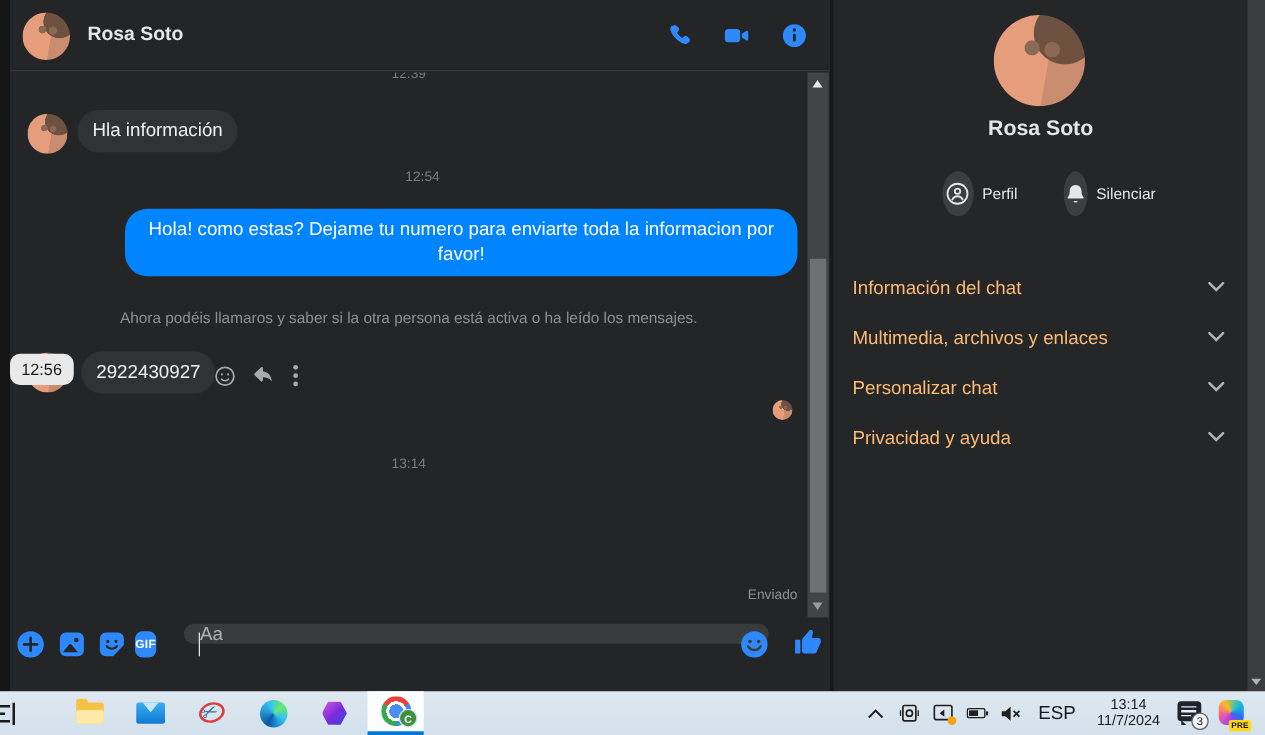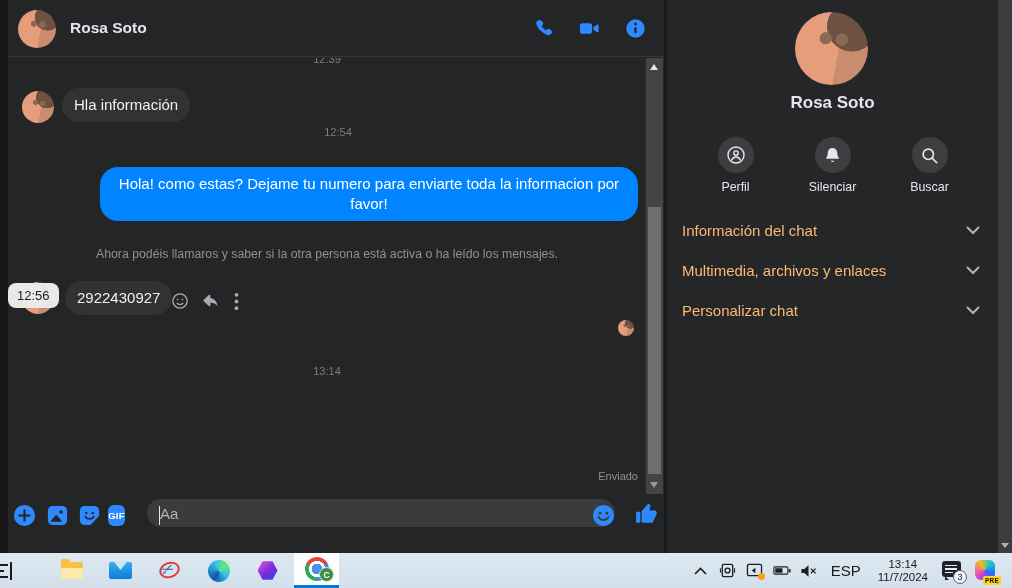--- a/index.html
+++ b/index.html
@@ -49,34 +49,34 @@
   .chat-scroll { position:absolute; left:638px; top:58px; width:17px; height:436px; background:#434445; }
   .chat-scroll .thumb { position:absolute; left:2px; top:149px; width:13px; height:267px; background:#6e6f70; }
   .tri-up { position:absolute; top:6px; left:4px; width:0; height:0;
       border-left:4.5px solid transparent; border-right:4.5px solid transparent; border-bottom:6px solid #e7e7e7; }
   .tri-dn { position:absolute; bottom:6px; left:4px; width:0; height:0;
       border-left:4.5px solid transparent; border-right:4.5px solid transparent; border-top:6px solid #9b9c9d; }
 
   
   .composer { position:absolute; left:0; top:495px; width:656px; height:50px; }
   .composer .cicon { position:absolute; top:9px; }
-  .composer-input { position:absolute; left:139px; top:4px; width:468px; height:28px; background:#3a3b3c;
+  .composer-input { position:absolute; left:139px; top:4px; width:468px; height:16px; background:#3a3b3c;
       border:none; border-radius:17px; color:#e4e6eb; font-size:15px; padding:0 40px 0 13px; outline:none; }
   .composer-input::placeholder { color:#b0b3b8; }
   .caret { position:absolute; left:151px; top:11px; width:1px; height:19px; background:#e4e6eb; }
   .gif-badge { width:17px; height:21px; background:#2e89ff; border-radius:6px; color:#fff;
       font-size:9.5px; font-weight:bold; display:flex; align-items:center; justify-content:center; letter-spacing:.3px; }
   .emoji-btn { position:absolute; left:584px; top:9px; }
   .like-btn  { position:absolute; left:626px; top:7px; }
 
   
   .side-pane .avatar.big { position:absolute; left:128px; top:12px; width:73px; height:73px; }
   .side-name { position:absolute; top:93px; width:100%; text-align:center; color:#e4e6eb; font-size:17px; font-weight:bold; }
   .side-actions { position:absolute; top:137px; left:0; width:331px; display:flex; justify-content:center; gap:37px; }
-  .side-action { display:flex; flex-direction:column; align-items:center; gap:7px; width:60px; }
+  .side-action { display:flex; flex-direction:row; align-items:center; gap:7px; width:60px; }
   .side-action .circ { width:36px; height:36px; border-radius:50%; background:#3d3e40;
       display:flex; align-items:center; justify-content:center; }
   .side-action .lbl { color:#e4e6eb; font-size:12.4px; }
   .side-sections { position:absolute; top:210px; left:0; width:331px; }
   .side-section { position:relative; height:40px; display:flex; align-items:center;
       padding:0 18px 0 15px; justify-content:space-between; cursor:pointer; }
   .side-section .lbl { color:#fdba74; font-size:15px; font-weight:normal; }
 
   
   .taskbar { position:absolute; left:0; bottom:0; width:1012px; height:35px;
@@ -161,21 +161,21 @@
         </span>
     </span>
   </div>
 
   <div class="messages">
     <div class="ts" style="top:-5px;">12:39</div>
 
     <span class="avatar msg-avatar" style="left:14px; top:33px;"></span>
     <div class="bubble in" style="left:54px; top:30px;">Hla información</div>
 
-    <div class="ts" style="top:68px;padding-left:22px;">12:54</div>
+    <div class="ts" style="top:78px;padding-left:22px;">12:54</div>
 
     <div class="bubble out" style="right:8px; top:109px;text-align:center;">Hola! como estas? Dejame tu numero para enviarte toda la informacion por favor!</div>
 
     <div class="notice" style="top:189px;">Ahora podéis llamaros y saber si la otra persona está activa o ha leído los mensajes.</div>
 
     <span class="avatar msg-avatar" style="left:14px; top:224px;"></span>
     <div class="hover-time">12:56</div>
     <div class="bubble in" style="left:57px; top:223px;">2922430927</div>
 
     <div class="react-row">
@@ -260,46 +260,43 @@
     </div>
     <div class="side-action">
       <span class="circ">
           <svg width="19" height="19" viewBox="0 0 24 24">
             <path d="M12 2.5c-3.6 0-6 2.8-6 6.4 0 3.5-1 4.9-2 6.1-.4.5 0 1.2.6 1.2h14.8c.6 0 1-.7.6-1.2-1-1.2-2-2.6-2-6.1 0-3.6-2.4-6.4-6-6.4z" fill="#e4e6eb"></path>
             <path d="M9.8 18.7a2.3 2.3 0 004.4 0z" fill="#e4e6eb"></path>
           </svg>
         </span>
       <span class="lbl">Silenciar</span>
     </div>
-    <div class="side-action">
-      <span class="circ">
-          <svg width="19" height="19" viewBox="0 0 24 24" fill="none" stroke="#e4e6eb" stroke-width="2.1" stroke-linecap="round">
-            <circle cx="10.5" cy="10.5" r="6.5"></circle>
-            <path d="M15.5 15.5L21 21"></path>
-          </svg>
-        </span>
-      <span class="lbl">Buscar</span>
-    </div>
   </div>
 
   <div class="side-sections">
     <div class="side-section">
       <span class="lbl">Información del chat</span>
       <span><svg width="14" height="9" viewBox="0 0 14 9" fill="none" stroke="#b0b3b8" stroke-width="2" stroke-linecap="round">
             <path d="M1.5 1.5L7 7l5.5-5.5"></path>
           </svg></span>
     </div>
     <div class="side-section">
       <span class="lbl">Multimedia, archivos y enlaces</span>
       <span><svg width="14" height="9" viewBox="0 0 14 9" fill="none" stroke="#b0b3b8" stroke-width="2" stroke-linecap="round">
             <path d="M1.5 1.5L7 7l5.5-5.5"></path>
           </svg></span>
     </div>
     <div class="side-section">
       <span class="lbl">Personalizar chat</span>
+      <span><svg width="14" height="9" viewBox="0 0 14 9" fill="none" stroke="#b0b3b8" stroke-width="2" stroke-linecap="round">
+            <path d="M1.5 1.5L7 7l5.5-5.5"></path>
+          </svg></span>
+    </div>
+    <div class="side-section">
+      <span class="lbl">Privacidad y ayuda</span>
       <span><svg width="14" height="9" viewBox="0 0 14 9" fill="none" stroke="#b0b3b8" stroke-width="2" stroke-linecap="round">
             <path d="M1.5 1.5L7 7l5.5-5.5"></path>
           </svg></span>
     </div>
   </div>
 </div>
 
 <div class="right-strip">
     <span class="dn"></span>
   </div>

